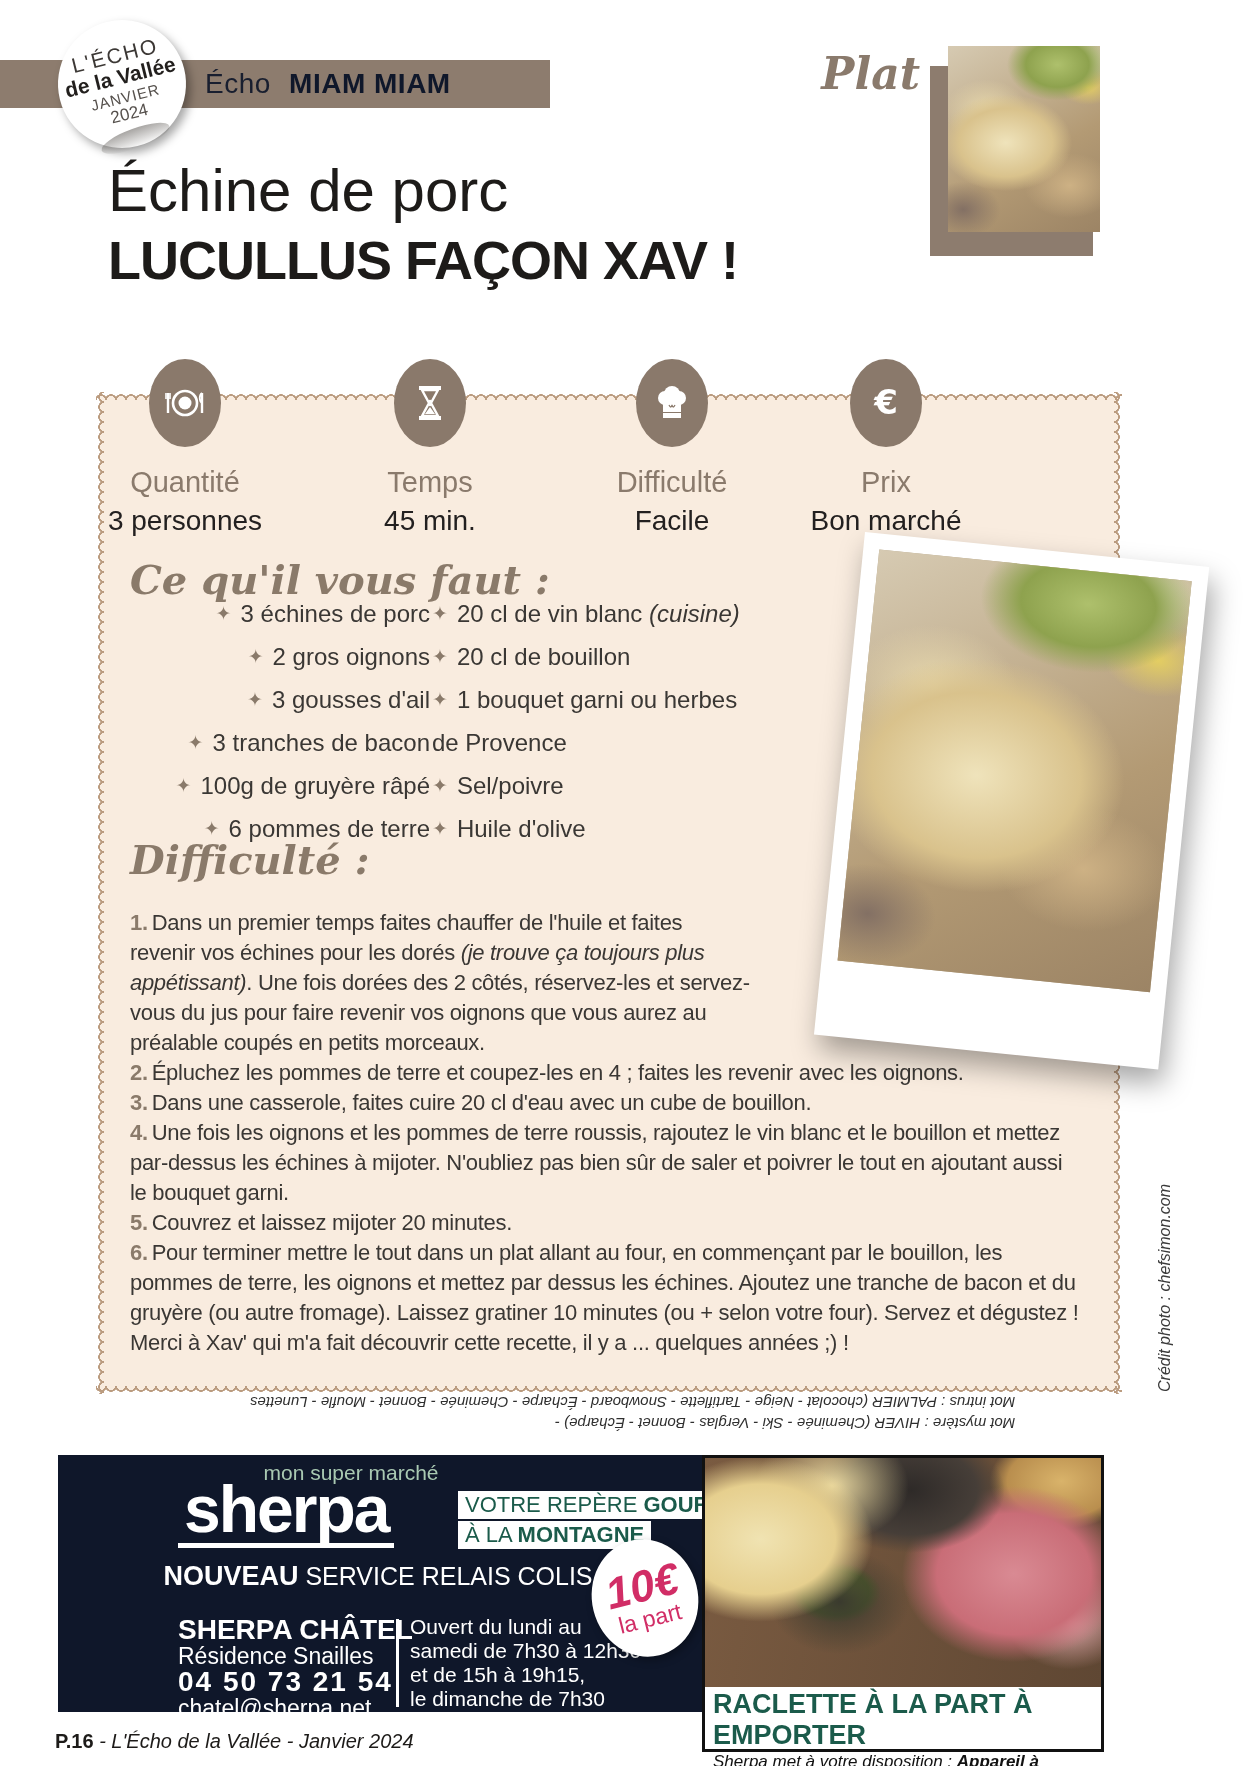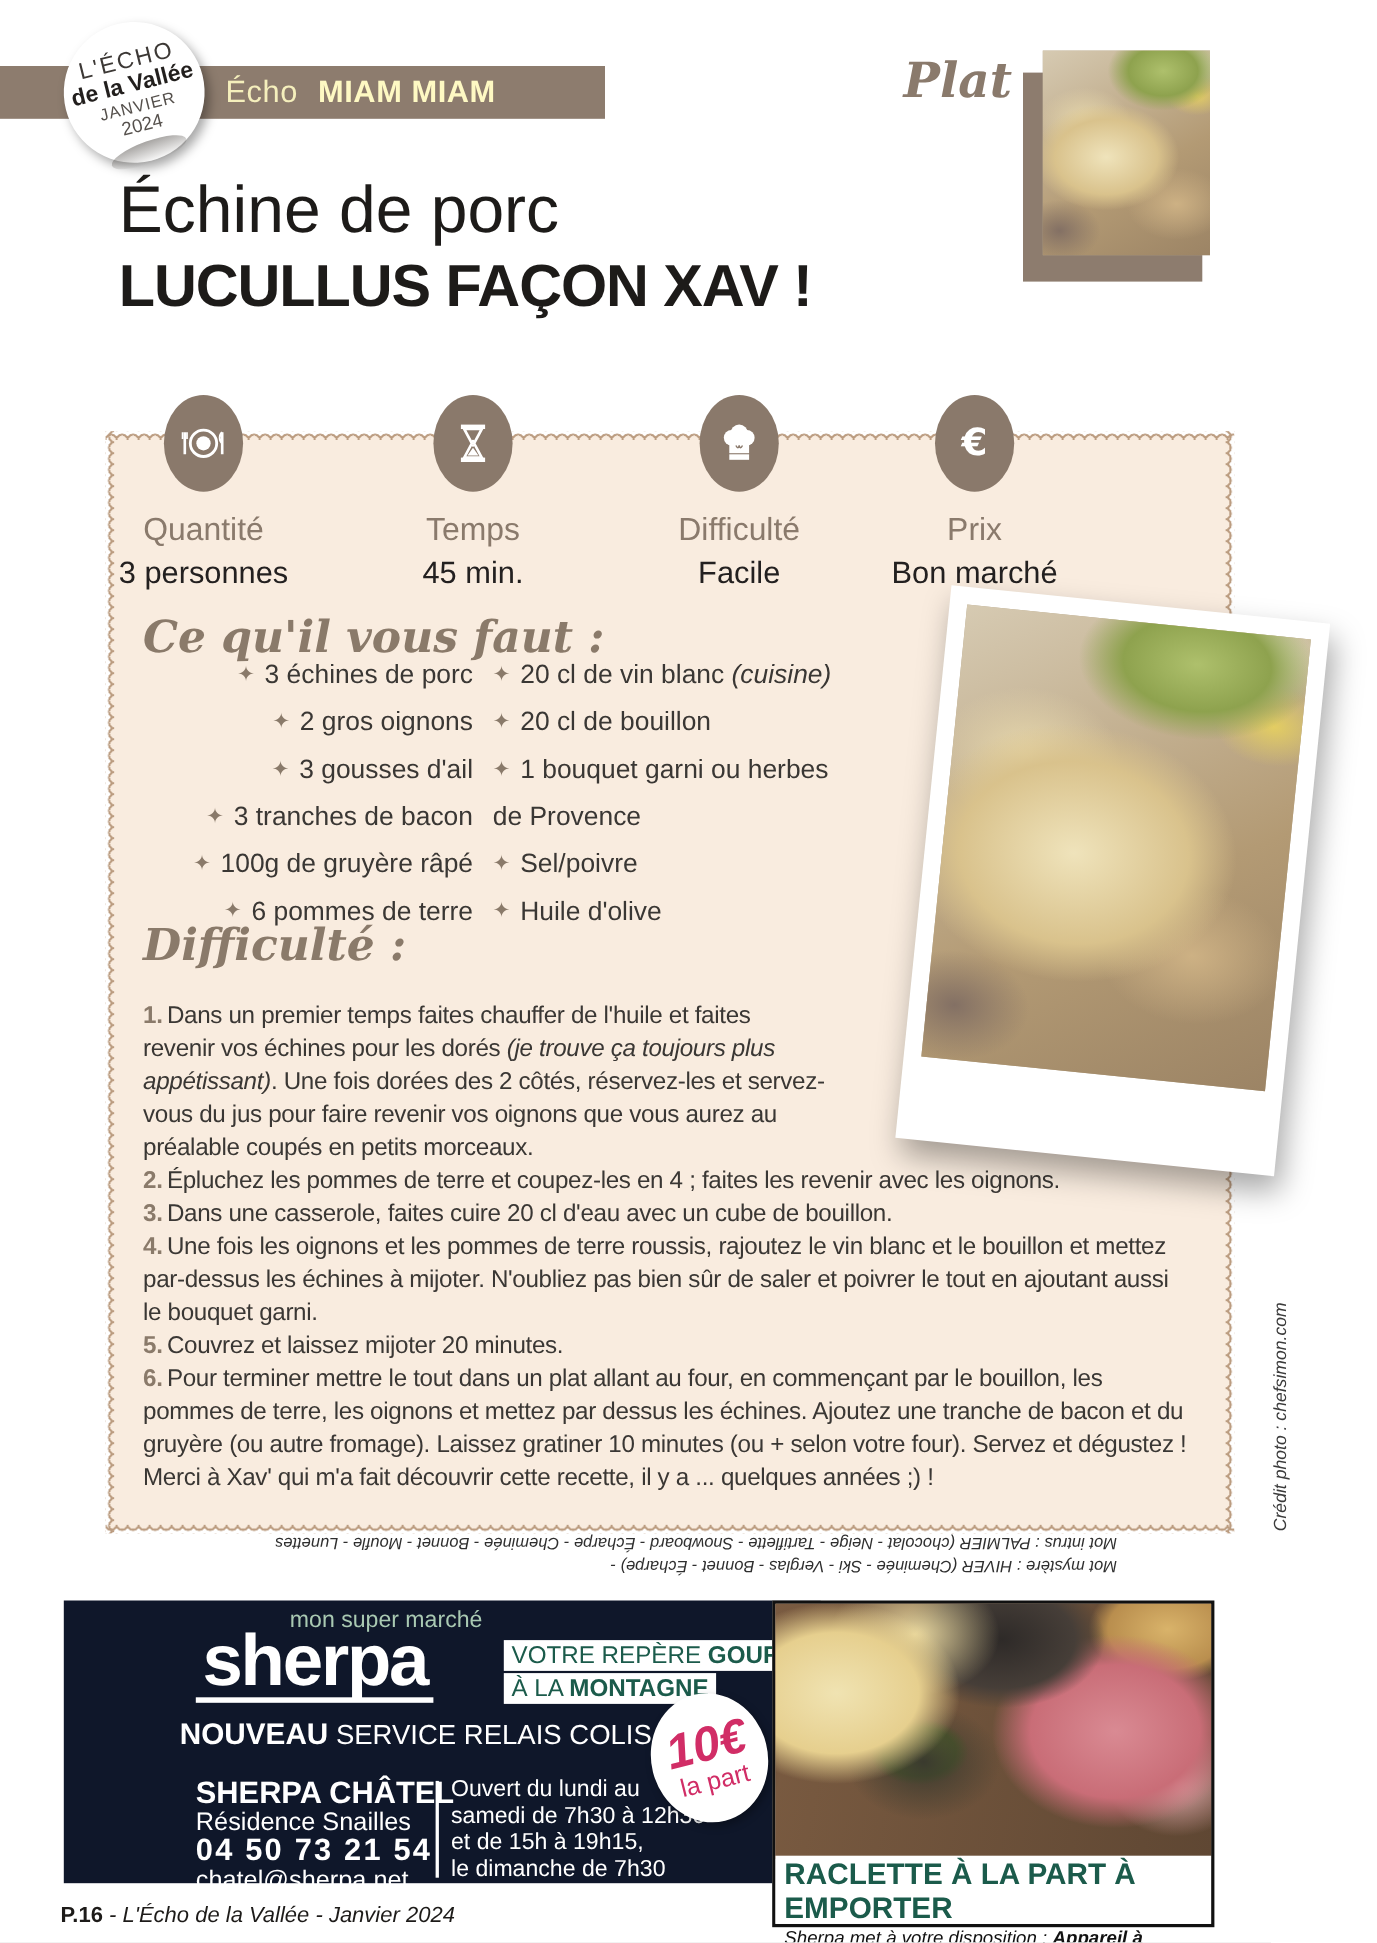--- a/index.html
+++ b/index.html
@@ -1,21 +1,21 @@
 <!DOCTYPE html>
 <html><head>
 <meta charset="utf-8">
 <style>
   html,body{margin:0;padding:0;background:#e8e8e8;}
   .page{position:relative;width:1252px;height:1766px;background:#ffffff;overflow:hidden;
         font-family:"Liberation Sans",sans-serif;color:#2e2b29;}
 
   
   .topbar{position:absolute;left:0;top:60px;width:550px;height:48px;background:#8d7c6e;z-index:1;}
-  .topbar .bartext{position:absolute;left:205px;top:8px;font-size:28px;color:#fef9c3;letter-spacing:.5px;}
+  .topbar .bartext{position:absolute;left:205px;top:8px;font-size:28px;color:#0f172a;letter-spacing:.5px;}
   .bartext .light{font-weight:400;opacity:.92;}
   .bartext .bold{font-weight:bold;margin-left:10px;}
 
   .badge{position:absolute;left:58px;top:20px;width:128px;height:128px;background:#fff;border-radius:50%;
          box-shadow:3px 6px 10px rgba(0,0,0,.35);z-index:2;display:flex;flex-direction:column;
          align-items:center;justify-content:center;transform:rotate(-14deg);text-align:center;line-height:1.05;}
   .badge .b1{font-size:21px;letter-spacing:2px;color:#3c3835;}
   .badge .b2{font-size:21px;font-weight:bold;color:#221f1d;}
   .badge .b3{font-size:15px;color:#55504c;letter-spacing:1px;margin-top:2px;}
   .badge .b4{font-size:17px;color:#55504c;}
@@ -63,21 +63,21 @@
   .meta-col{position:absolute;top:466px;width:240px;text-align:center;z-index:2;}
   .meta-col .lab{font-size:29px;color:#8a7a6c;margin-bottom:6px;}
   .meta-col .val{font-size:28px;color:#232020;}
 
   .script-h{font-family:"DejaVu Serif",serif;font-style:italic;font-weight:bold;color:#8a7a6a;font-size:40px;}
   .h-ing{position:absolute;left:30px;top:160px;}
   .h-prep{position:absolute;left:30px;top:440px;}
 
   .ingcol{position:absolute;top:204px;list-style:none;margin:0;padding:0;}
   .ingcol.c1{left:30px;width:300px;text-align:right;}
-  .ingcol.c2{left:348px;width:380px;}
+  .ingcol.c2{left:332px;width:380px;}
   .ingcol li{font-size:24px;color:#3a3734;margin-bottom:15px;white-space:nowrap;}
   .ingcol li .blt{color:#8a7a6a;font-size:19px;margin-right:9px;position:relative;top:-2px;}
   .ingcol li.cont{padding-left:0;}
   .ingcol li .em{font-style:italic;}
 
   .steps{position:absolute;left:30px;top:512px;width:952px;font-size:22px;line-height:30px;
          letter-spacing:-.3px;color:#3a3734;z-index:2;}
   .steps .spacer{float:right;width:330px;height:96px;}
   .steps p{margin:0;}
   .steps .num{font-weight:bold;color:#8a7a6a;margin-right:4px;}

